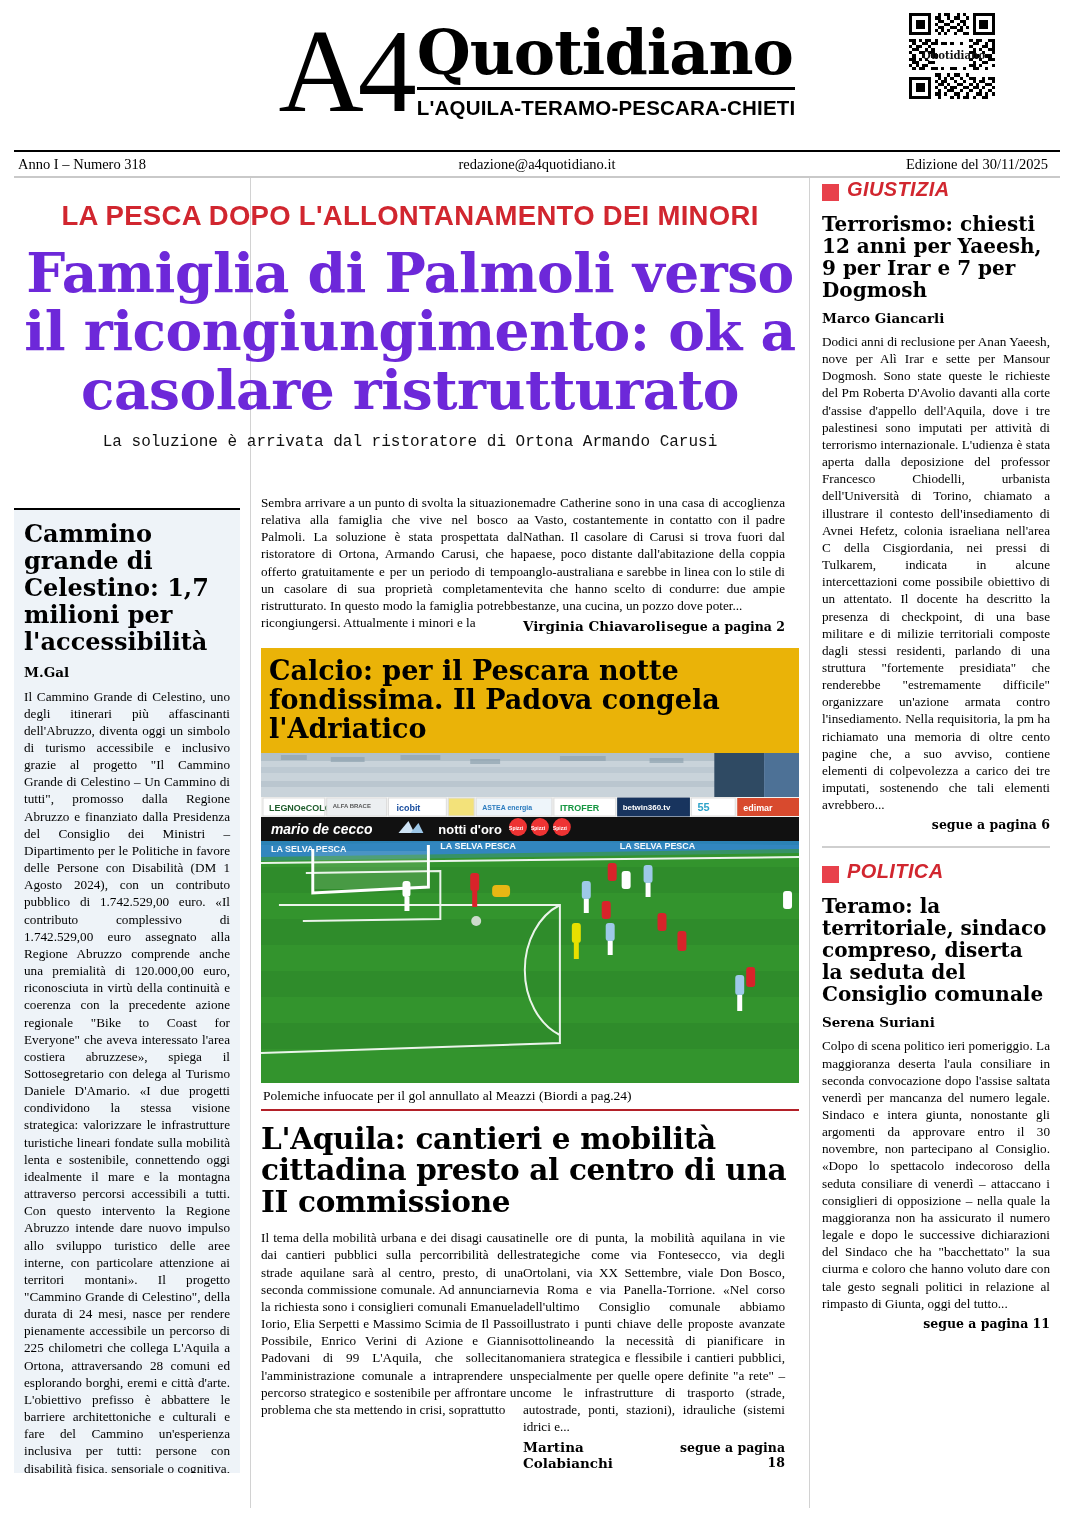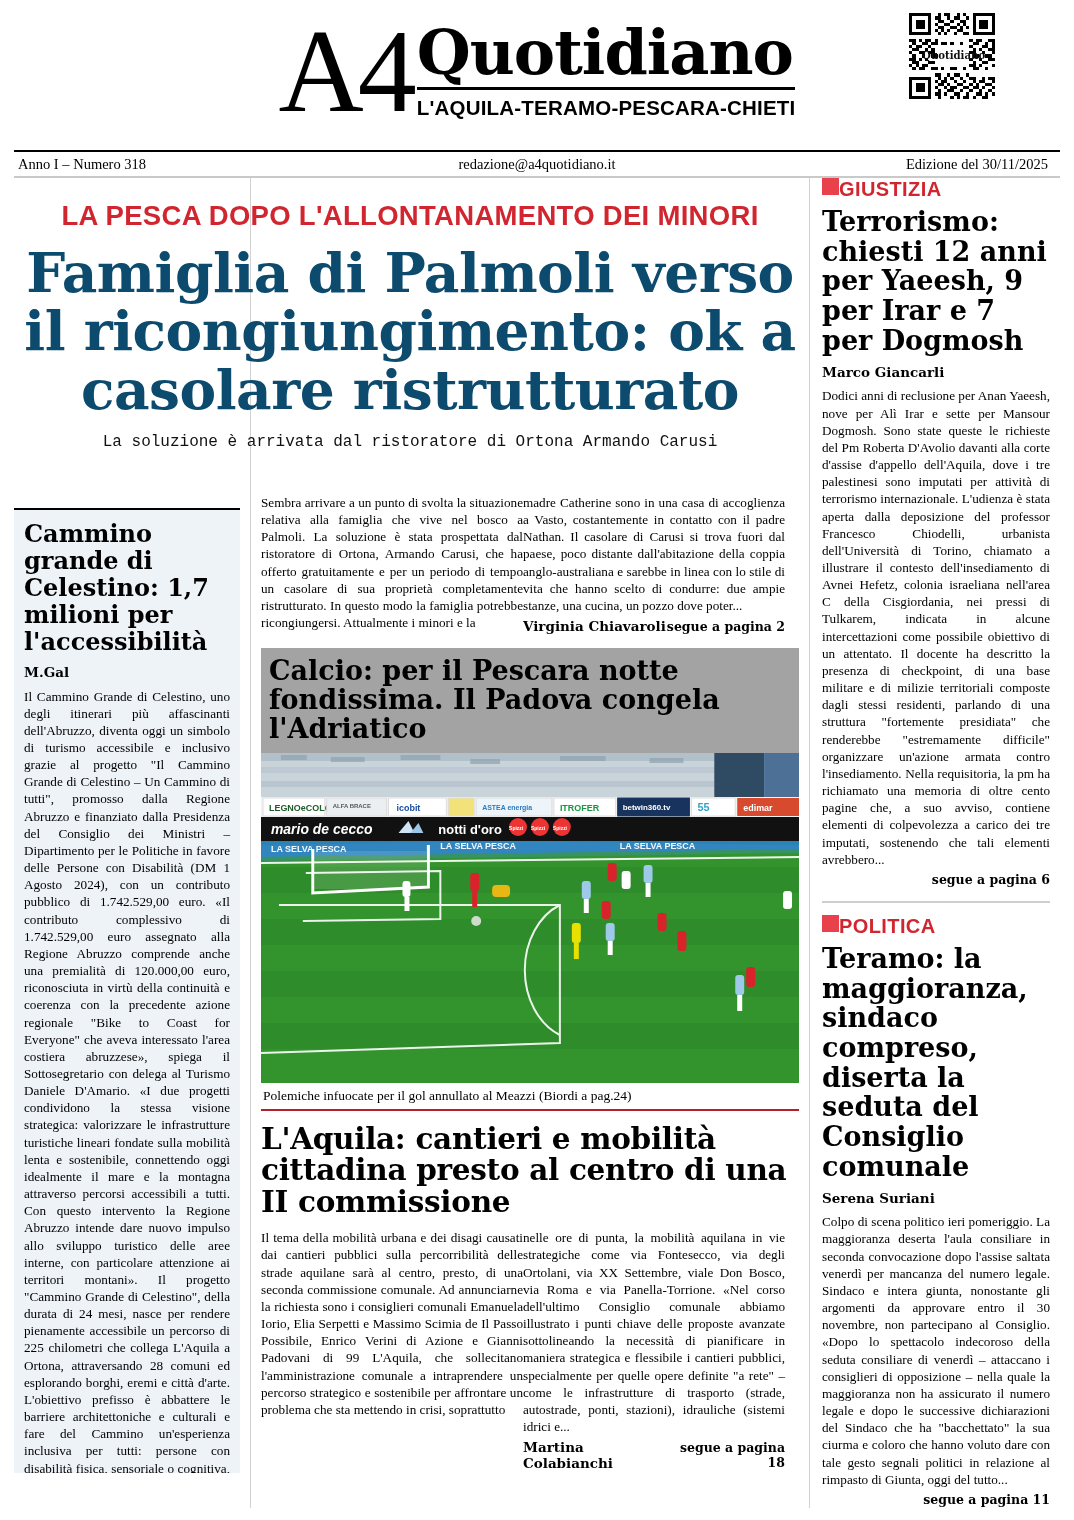--- a/index.html
+++ b/index.html
@@ -61,21 +61,21 @@
   
   .lead-zone { position: absolute; left: 14px; top: 200px; width: 792px; }
   .kicker {
     font-family: "Liberation Sans", sans-serif;
     font-weight: 700; font-size: 27.5px; color: #d1262f;
     text-align: center; letter-spacing: 0.3px;
   }
   .lead-head {
     font-family: "DejaVu Serif", serif; font-weight: 700;
     font-size: 55px; line-height: 1.06; text-align: center;
-    color:#0c4a6e; margin-top: 12px; letter-spacing: -0.5px;
+    color:#6d28d9; margin-top: 12px; letter-spacing: -0.5px;
   }
   .lead-sub {
     font-family: Liberation Mono, monospace;
     font-size: 16px; text-align: center; margin-top: 14px; color:#111;
   }
 
   
   .body-text {
     font-family: "Liberation Serif", serif;
     font-size: 13.2px; line-height: 1.30;
@@ -101,49 +101,49 @@
   .boxart h2 {
     font-family: "DejaVu Serif", serif; font-weight: 700;
     font-size: 24px; line-height: 1.13; margin-bottom: 8px;
   }
 
   
   .lead-body { display:flex; gap: 0; margin-top: 4px;}
   .lead-body .c { width: 262px; }
 
   .sec-head-band {
-    background: #a3a3a3; padding: 8px 8px 9px 8px; margin-top: 14px;
+    background: #eab308; padding: 8px 8px 9px 8px; margin-top: 14px;
   }
   .sec-head-band h2 {
     font-family: "DejaVu Serif", serif; font-weight: 700;
     font-size: 27px; line-height: 1.08;
   }
   .photo { width: 100%; height: 330px; position: relative; overflow:hidden; display:block; }
   .caption {
     font-family: "Liberation Serif", serif; font-size: 13.5px;
     padding: 5px 2px 5px 2px; border-bottom: 2px solid #b32028;
   }
   .head2 {
     font-family: "DejaVu Serif", serif; font-weight: 700;
     font-size: 29.5px; line-height: 1.07; margin-top: 12px; letter-spacing:-0.3px;
   }
 
   
   .rail-sec { }
   .rail-tag {
-    display:flex; align-items:flex-start; margin-bottom: 6px;
+    display:flex; align-items:flex-end; gap: 8px; margin-bottom: 6px; font-style: italic;
   }
   .rail-tag .sq { width: 17px; height: 17px; background: #e8414b; display:block;}
   .rail-tag .lbl {
     font-family: "Liberation Sans", sans-serif; font-weight: 700;
     font-size: 20px; color: #d1262f; letter-spacing: 0.4px;
   }
   .rail-sec h2 {
     font-family: "DejaVu Serif", serif; font-weight: 700;
-    font-size: 27px; line-height: 1.1; margin-bottom: 9px;
+    font-size: 20px; line-height: 1.1; margin-bottom: 9px; margin-top: 12px;
   }
   .rail-divider { border-top: 2px solid #cfcfcf; margin: 14px 0 12px 0; }
 </style>
 </head>
 <body>
 
 <div class="page">
 
   <div class="masthead">
     <div class="mast-inner">
@@ -541,21 +541,21 @@
         <div class="segue">segue a pagina 6</div>
       </div>
 
       <div class="rail-divider"></div>
 
       <div class="rail-sec">
         <div class="rail-tag">
           <span class="sq"></span>
           <span class="lbl">POLITICA</span>
         </div>
-        <h2>Teramo: la maggioranza, sindaco compreso, diserta la seduta del Consiglio comunale</h2>
+        <h2>Teramo: la territoriale, sindaco compreso, diserta la seduta del Consiglio comunale</h2>
         <div class="byline">Serena Suriani</div>
         <div class="body-text" style="margin-top:7px">Colpo di scena politico ieri pomeriggio. La maggioranza deserta l'aula consiliare in seconda convocazione dopo l'assise saltata venerdì per mancanza del numero legale. Sindaco e intera giunta, nonostante gli argomenti da approvare entro il 30 novembre, non partecipano al Consiglio. «Dopo lo spettacolo indecoroso della seduta consiliare di venerdì – attaccano i consiglieri di opposizione – nella quale la maggioranza non ha assicurato il numero legale e dopo le successive dichiarazioni del Sindaco che ha "bacchettato" la sua ciurma e coloro che hanno voluto dare con tale gesto segnali politici in relazione al rimpasto di Giunta, oggi del tutto...</div>
         <div class="segue">segue a pagina 11</div>
       </div>
 
     </div>
   </div>
 
   <div class="lead-zone">
     <div class="kicker">LA PESCA DOPO L'ALLONTANAMENTO DEI MINORI</div>

